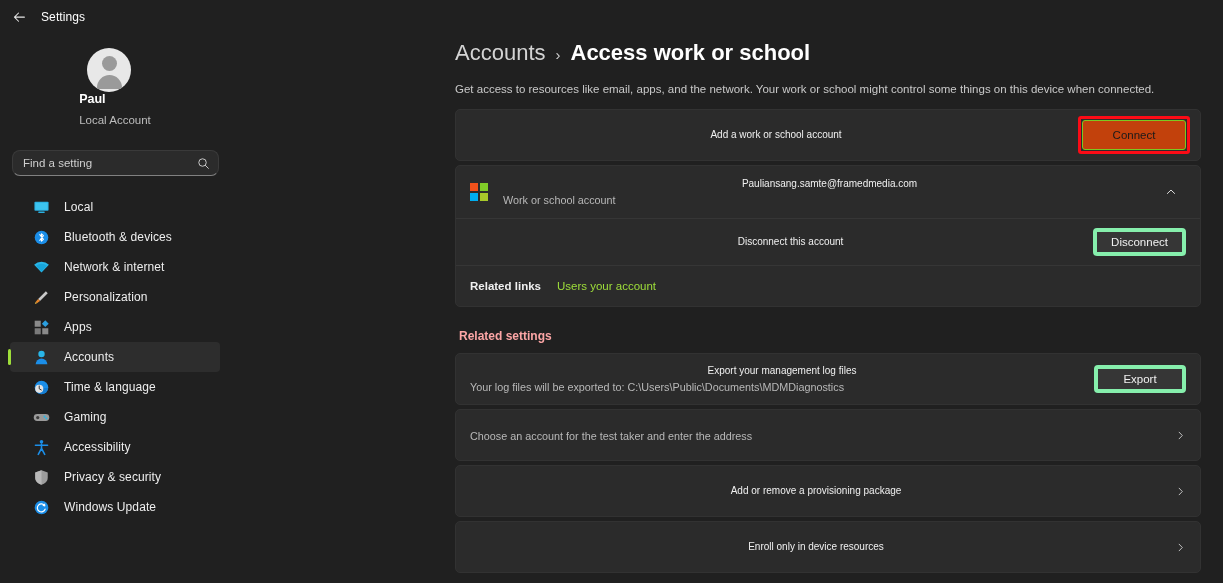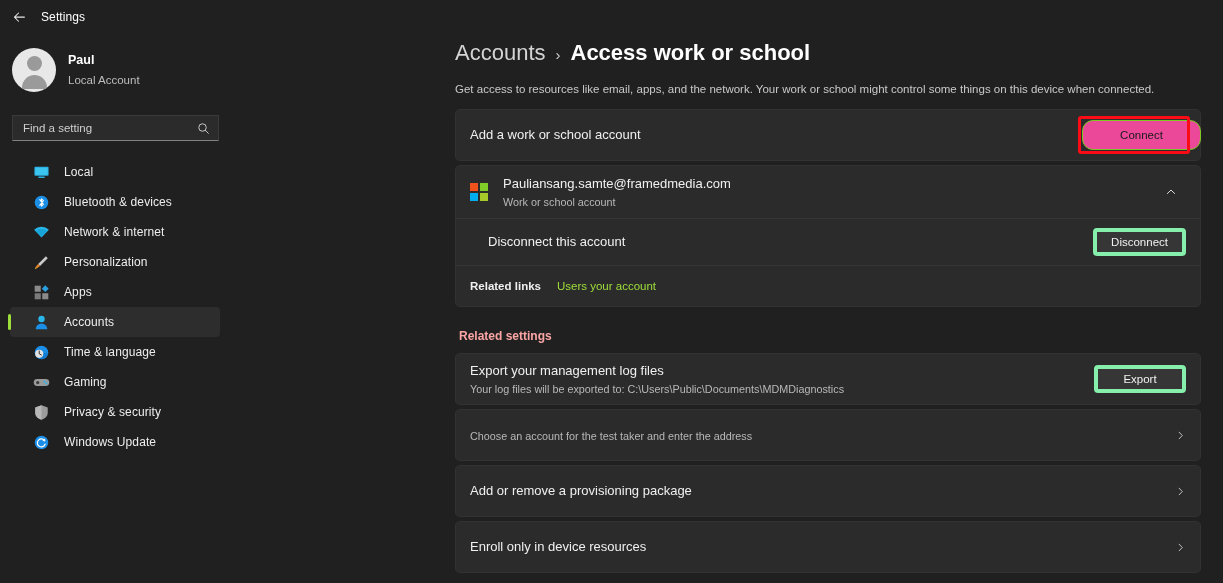--- a/index.html
+++ b/index.html
@@ -59,20 +59,21 @@
   }
 
   .profile {
     display: flex;
     align-items: center;
     margin: 10px 0 0 12px;
     padding: 4px 6px 4px 0;
     border-radius: 4px;
     cursor: pointer;
     width: 200px;
+    flex-direction: column;
   }
   .avatar {
     width: 44px; height: 44px;
     border-radius: 50%;
     background: #e8e8e8;
     position: relative;
     flex: 0 0 44px;
     overflow: hidden;
   }
   .avatar::before {
@@ -94,21 +95,21 @@
   .profile-text { margin-left: 12px; line-height: 1.25; }
   .profile-name { font-size: 12.5px; color: #ffffff; font-weight: 600; }
   .profile-sub { font-size: 11.5px; color: #bdbdbd; margin-top: 5px; }
 
   .searchbox {
     margin: 19px 0 0 12px;
     width: 207px; height: 26px;
     background: #2b2b2b;
     border: 1px solid #3a3a3a;
     border-bottom: 1px solid #818181;
-    border-radius: 0;
+    border-radius: 8px;
     display: flex;
     align-items: center;
     padding: 0 8px 0 10px;
     cursor: text;
   }
   .searchbox input {
     flex: 1;
     background: transparent;
     border: none;
     outline: none;
@@ -195,21 +196,21 @@
   .row {
     display: flex;
     align-items: center;
     min-height: 44px;
     padding: 0 14px 0 14px;
   }
   .row.tall { min-height: 50px; }
   .row.clickable { cursor: pointer; }
 
   .row-text { flex: 1; min-width: 0; }
-  .row-title { font-size: 13px; color: #f0f0f0; line-height: 1.35; }
+  .row-title { font-size: 10px; color: #f0f0f0; line-height: 1.35; text-align: center; }
   .row-sub { font-size: 10.8px; color: #b8b8b8; margin-top: 2px; line-height: 1.35; }
 
   .btn {
     min-width: 92px;
     height: 28px;
     background: #363636;
     border: 4px solid #86efac;
     border-radius: 4px;
     color: #f0f0f0;
     font-size: 11.5px;
@@ -226,25 +227,25 @@
   }
   .annot-box {
     position: absolute;
     left: -4px; top: -4px;
     width: 112px; height: 38px;
     border: 3px solid #fb0b16;
     border-radius: 3px;
     pointer-events: none;
   }
   .btn-connect {
-    width: 119px;
+    width: 104px;
     height: 30px;
-    background: #ec4899;
+    background: #c2410c;
     border: 1px solid #7dc822;
-    border-radius: 11px;
+    border-radius: 3px;
     color: #1a1a1a;
     font-size: 11.5px;
     font-family: "Liberation Sans", sans-serif;
     cursor: pointer;
     display: flex;
     align-items: center;
     justify-content: center;
   }
 
   .ms-logo {
@@ -413,20 +414,29 @@
           <svg width="17" height="17" viewBox="0 0 18 18">
             <rect x="0.8" y="5.4" width="16.4" height="7.4" rx="3.7" fill="#9a9a9a"></rect>
             <circle cx="5" cy="9.1" r="1.7" fill="#3a3a3a"></circle>
             <circle cx="12.2" cy="8.1" r="1.1" fill="#29b6e8"></circle>
             <circle cx="14.2" cy="10" r="1.1" fill="#29b6e8"></circle>
           </svg>
         </span>
         <span class="nav-label">Gaming</span>
       </div>
 
+      <div class="navitem">
+        <span class="nav-ico">
+          <svg width="17" height="17" viewBox="0 0 18 18">
+            <circle cx="9" cy="3" r="1.9" fill="#1b8ee8"></circle>
+            <path d="M9 5.4 L9 10 M2.6 6.6 L15.4 6.6 M9 10 L5.6 16.2 M9 10 L12.4 16.2" stroke="#1b8ee8" stroke-width="1.7" stroke-linecap="round" fill="none"></path>
+          </svg>
+        </span>
+        <span class="nav-label">Accessibility</span>
+      </div>
 
       <div class="navitem">
         <span class="nav-ico">
           <svg width="17" height="17" viewBox="0 0 18 18">
             <path d="M9 1.4 L15.6 3.8 L15.6 9.2 C15.6 13 12.6 15.6 9 16.6 C5.4 15.6 2.4 13 2.4 9.2 L2.4 3.8 Z" fill="#9d9d9d"></path>
             <path d="M9 1.4 L9 16.6 C5.4 15.6 2.4 13 2.4 9.2 L2.4 3.8 Z" fill="#b8b8b8"></path>
           </svg>
         </span>
         <span class="nav-label">Privacy &amp; security</span>
       </div>

